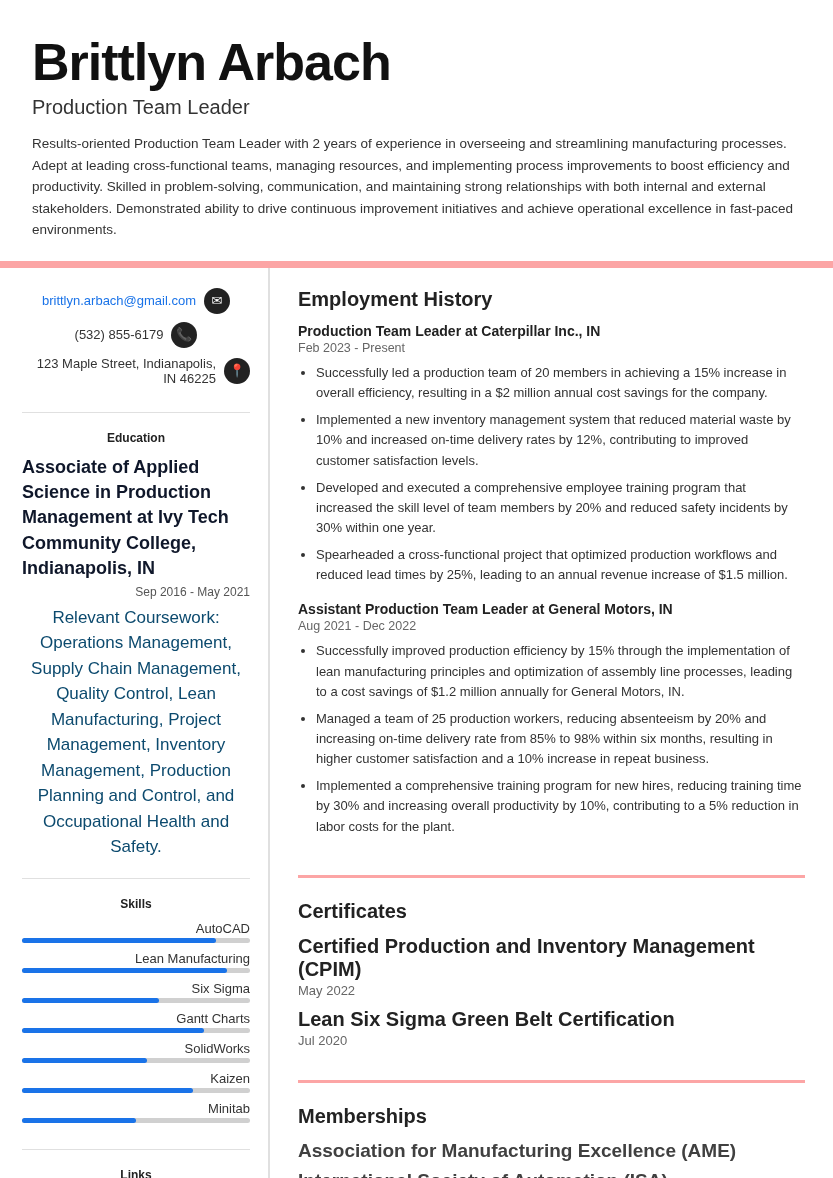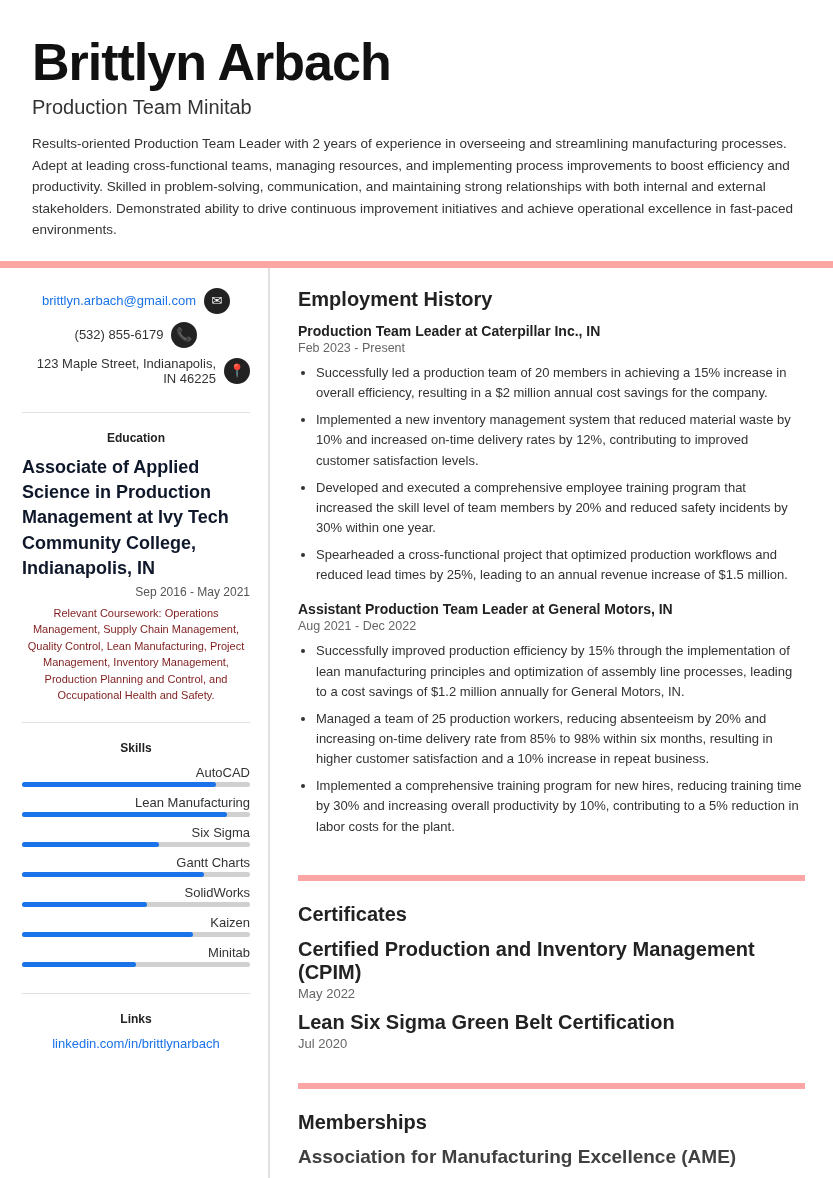--- a/index.html
+++ b/index.html
@@ -103,22 +103,22 @@
       margin-bottom: 4px;
     }
     .edu-dates {
       font-size: 12px;
       color: #555;
       text-align: right;
       font-family: 'Arial', sans-serif;
       margin-bottom: 6px;
     }
     .edu-coursework {
-      font-size: 11px;
-      color: #7f1d1d;
+      font-size: 17px;
+      color: #0c4a6e;
       text-align: center;
       font-family: 'Arial', sans-serif;
       line-height: 1.5;
     }
     .links-section a {
       color: #1a73e8;
       text-decoration: none;
       font-size: 13px;
       font-family: 'Arial', sans-serif;
       display: block;
@@ -142,21 +142,21 @@
     }
     .skill-bar-fill {
       height: 5px;
       background: #1a73e8;
       border-radius: 3px;
     }
     
     .right-section {
       margin-bottom: 22px;
       padding-bottom: 22px;
-      border-bottom: 6px solid #fca5a5;
+      border-bottom: 3px solid #fca5a5;
     }
     .right-section:last-child {
       border-bottom: none;
     }
     .right-section-heading {
       font-size: 20px;
       font-weight: 700;
       font-family: 'Arial', sans-serif;
       color: #222;
       margin-bottom: 12px;
@@ -204,21 +204,21 @@
       font-family: 'Arial', sans-serif;
       color: #404040;
       margin-bottom: 8px;
     }
   </style>
 </head>
 <body>
 
 <div class="header-section">
   <div class="header-name">Brittlyn Arbach</div>
-  <div class="header-title">Production Team Minitab</div>
+  <div class="header-title">Production Team Leader</div>
   <div class="header-summary">Results-oriented Production Team Leader with 2 years of experience in overseeing and streamlining manufacturing processes. Adept at leading cross-functional teams, managing resources, and implementing process improvements to boost efficiency and productivity. Skilled in problem-solving, communication, and maintaining strong relationships with both internal and external stakeholders. Demonstrated ability to drive continuous improvement initiatives and achieve operational excellence in fast-paced environments.</div>
 </div>
 
 <div class="main-content">
 
   <div class="left-col">
 
     <div class="left-section">
       <div class="contact-item">
         <a href="#">brittlyn.arbach@gmail.com</a>

